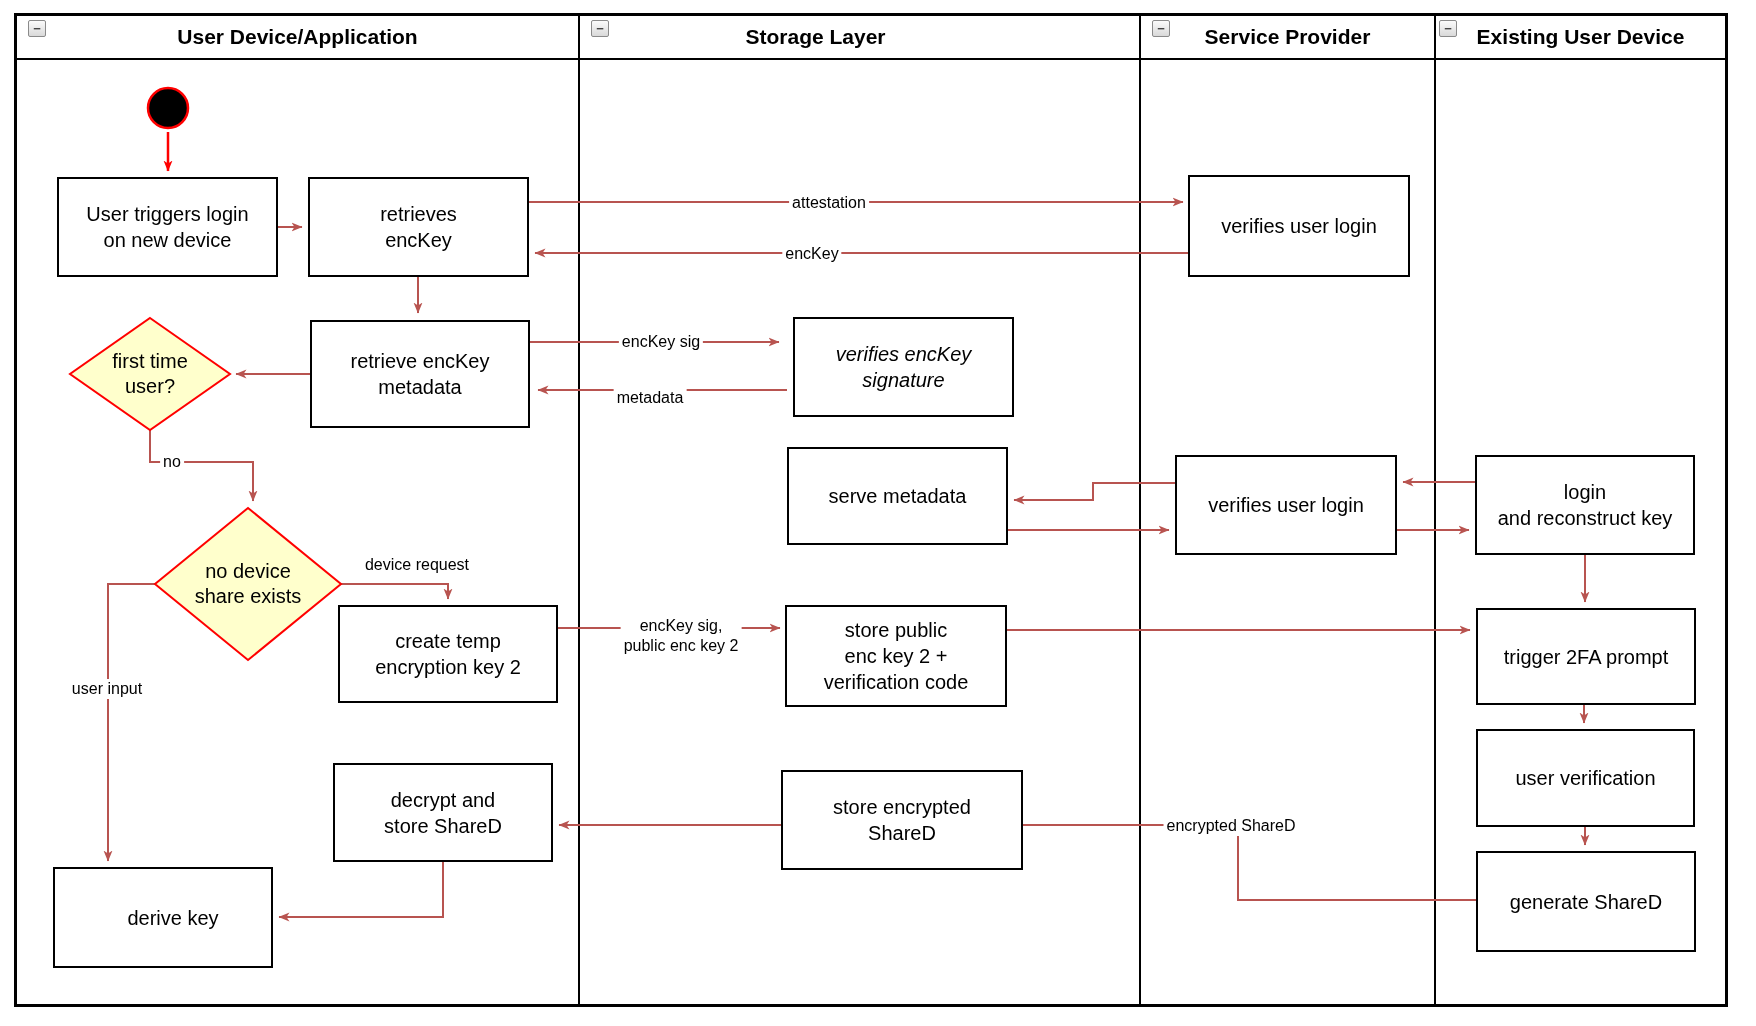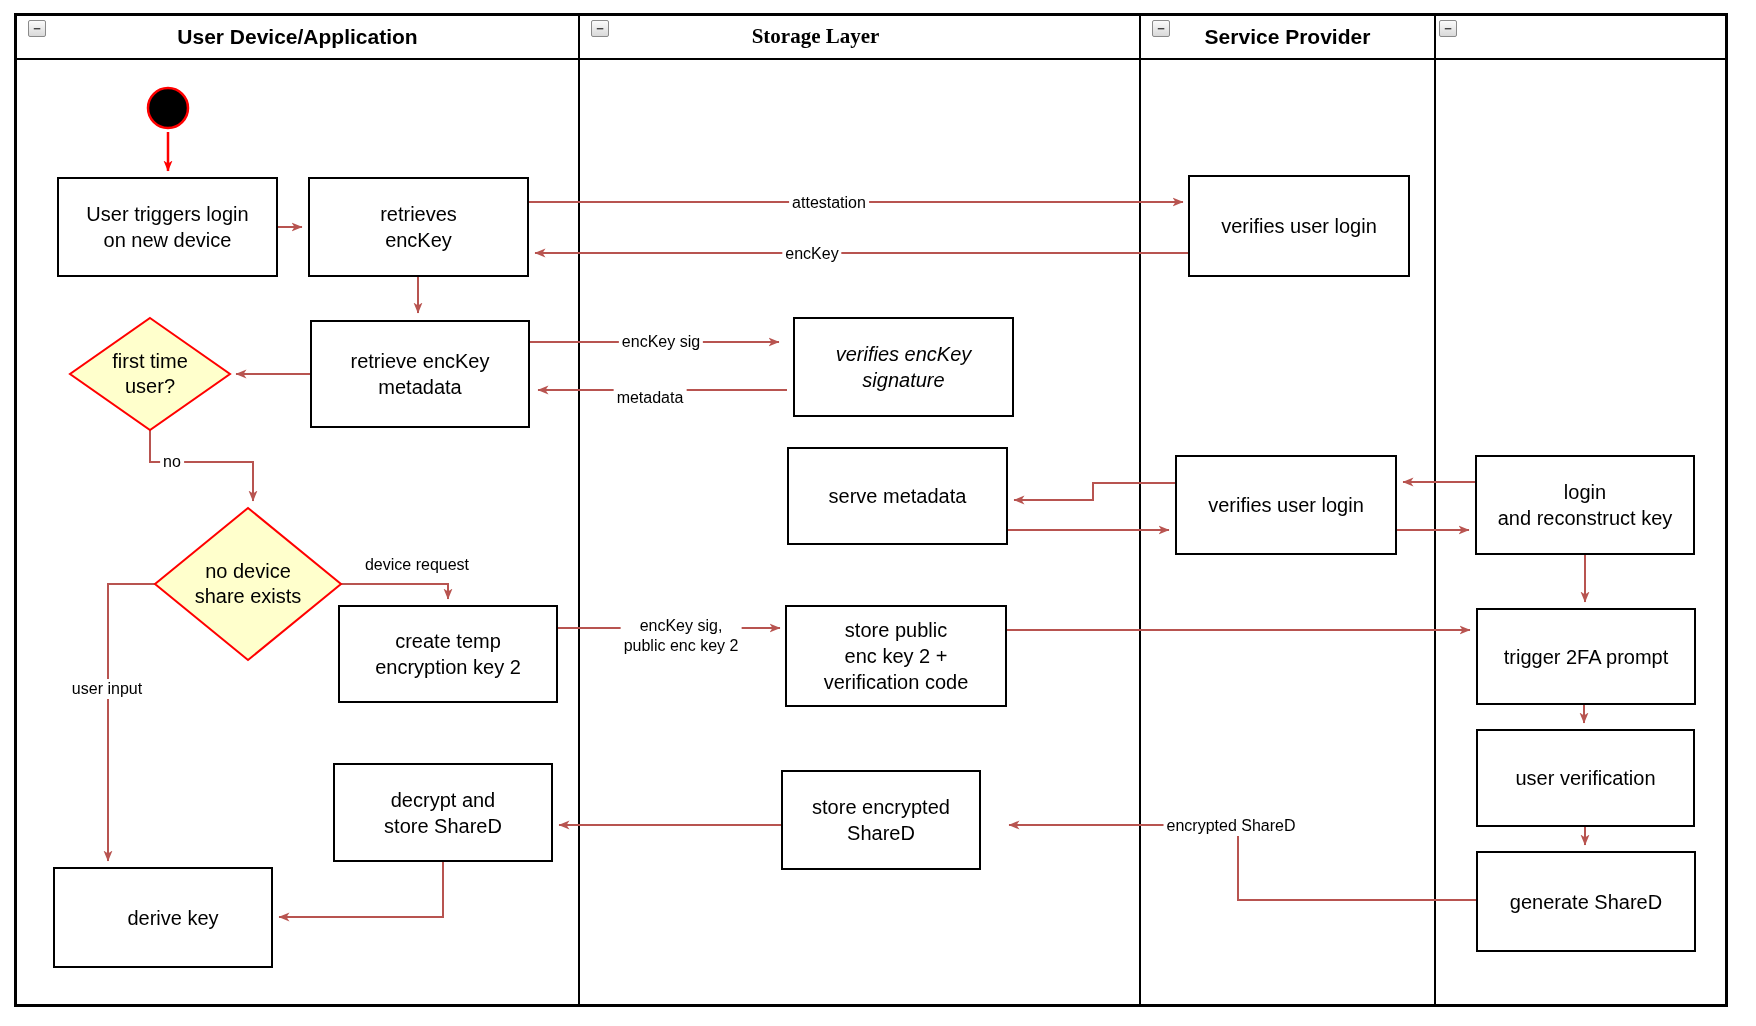--- a/index.html
+++ b/index.html
@@ -33,25 +33,28 @@
 
   <div id="pool"></div>
   <div class="lane-divider" style="left:578px;"></div>
   <div class="lane-divider" style="left:1139px;"></div>
   <div class="lane-divider" style="left:1434px;"></div>
   <div id="header-underline"></div>
 
   <div class="lane-header" style="left:17px;width:561px;">
     <span>User Device/Application</span>
   </div>
-  <div class="lane-header" style="left:580px;width:471px;font-family:Liberation Serif, serif;">
+  <div class="lane-header" style="left:580px;width:471px;">
     <span>Storage Layer</span>
   </div>
   <div class="lane-header" style="left:1141px;width:293px;">
     <span>Service Provider</span>
+  </div>
+  <div class="lane-header" style="left:1436px;width:289px;">
+    <span>Existing User Device</span>
   </div>
 
   <div class="collapse-btn" style="left:28px;">−</div>
   <div class="collapse-btn" style="left:591px;">−</div>
   <div class="collapse-btn" style="left:1152px;">−</div>
   <div class="collapse-btn" style="left:1439px;">−</div>
 
   <svg id="edges" xmlns="http://www.w3.org/2000/svg">
     <defs>
       <marker id="ah" markerUnits="userSpaceOnUse" markerWidth="13" markerHeight="12" refX="10.5" refY="5.5" orient="auto">
@@ -107,21 +110,21 @@
   <div class="node" style="left:333px;top:763px;width:220px;height:99px;">decrypt and
 store ShareD</div>
   <div class="node" style="left:53px;top:867px;width:220px;height:101px;padding-left:20px;">derive key</div>
 
   <div class="node" style="left:793px;top:317px;width:221px;height:100px;font-style:italic;">verifies encKey
 signature</div>
   <div class="node" style="left:787px;top:447px;width:221px;height:98px;">serve metadata</div>
   <div class="node" style="left:785px;top:605px;width:222px;height:102px;">store public
 enc key 2 +
 verification code</div>
-  <div class="node" style="left:781px;top:770px;width:200px;height:100px;">store encrypted
+  <div class="node" style="left:781px;top:770px;width:242px;height:100px;">store encrypted
 ShareD</div>
 
   <div class="node" style="left:1188px;top:175px;width:222px;height:102px;">verifies user login</div>
   <div class="node" style="left:1175px;top:455px;width:222px;height:100px;">verifies user login</div>
 
   <div class="node" style="left:1475px;top:455px;width:220px;height:100px;">login
 and reconstruct key</div>
   <div class="node" style="left:1476px;top:608px;width:220px;height:97px;">trigger 2FA prompt</div>
   <div class="node" style="left:1476px;top:729px;width:219px;height:98px;">user verification</div>
   <div class="node" style="left:1476px;top:851px;width:220px;height:101px;text-align:right;">generate ShareD</div>

